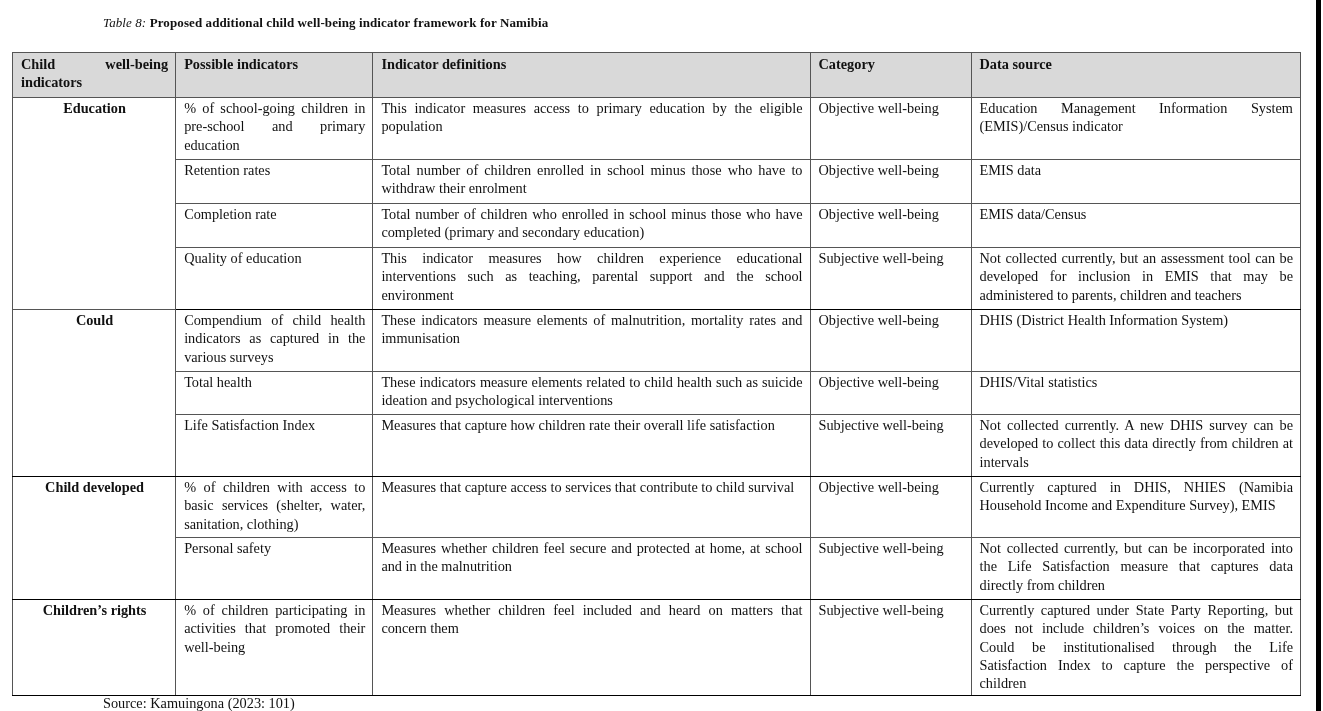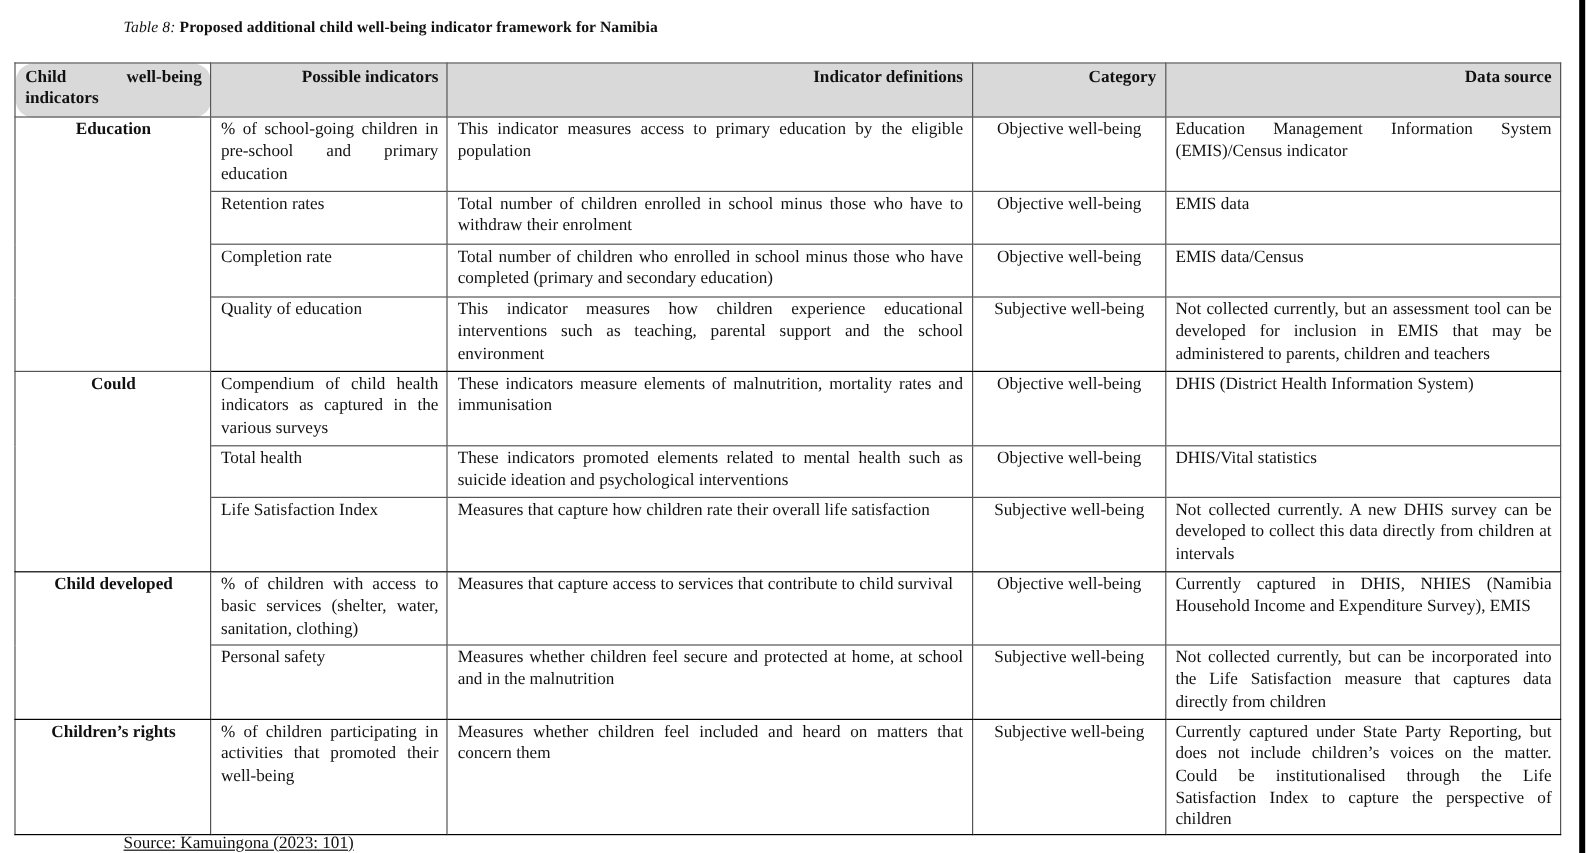--- a/index.html
+++ b/index.html
@@ -50,34 +50,33 @@
     table.framework td {
       border: 1px solid #555;
       vertical-align: top;
       padding: 1px 7px 2px 8px;
       text-align: justify;
     }
     table.framework thead th {
       background: #d9d9d9;
       font-weight: bold;
       height: 40px;
-      text-align: right;
+      text-align: left;
       padding-top: 2px;
     }
     table.framework thead th.first {
       text-align: justify;
       text-align-last: auto;
-      border-radius: 15px;
     }
     table.framework td.domain {
       font-weight: bold;
       text-align: center;
     }
     table.framework td.cat {
-      text-align: center;
+      text-align: left;
     }
     
     table.framework {
       border: 1px solid #000;
     }
     tr.group-end td {
       border-bottom: 1.5px solid #000;
     }
     thead tr th {
       border-bottom: 1.5px solid #000;
@@ -87,21 +86,20 @@
     .col2 { width: 185px; }
     .col3 { width: 410px; }
     .col4 { width: 151px; }
     .col5 { width: 309px; }
     .source {
       position: absolute;
       left: 103px;
       top: 695px;
       font-size: 14.3px;
       white-space: nowrap;
-      text-decoration: underline;
     }
     .jl { display: block; text-align-last: justify; }
   </style>
 </head>
 <body>
 
 <div class="right-bar"></div>
 
 <div class="caption">
   <span class="label">Table 8:</span>
@@ -157,21 +155,21 @@
 
     <tr style="height:62px">
       <td class="domain" rowspan="3" style="border-bottom:1.5px solid #000">Could</td>
       <td>Compendium of child health indicators as captured in the various surveys</td>
       <td>These indicators measure elements of malnutrition, mortality rates and immunisation</td>
       <td class="cat">Objective well-being</td>
       <td>DHIS (District Health Information System)</td>
     </tr>
     <tr style="height:43px">
       <td>Total health</td>
-      <td>These indicators promoted elements related to mental health such as suicide ideation and psychological interventions</td>
+      <td>These indicators measure elements related to child health such as suicide ideation and psychological interventions</td>
       <td class="cat">Objective well-being</td>
       <td>DHIS/Vital statistics</td>
     </tr>
     <tr class="group-end" style="height:62px">
       <td>Life Satisfaction Index</td>
       <td>Measures that capture how children rate their overall life satisfaction</td>
       <td class="cat">Subjective well-being</td>
       <td>Not collected currently. A new DHIS survey can be developed to collect this data directly from children at intervals</td>
     </tr>
 

